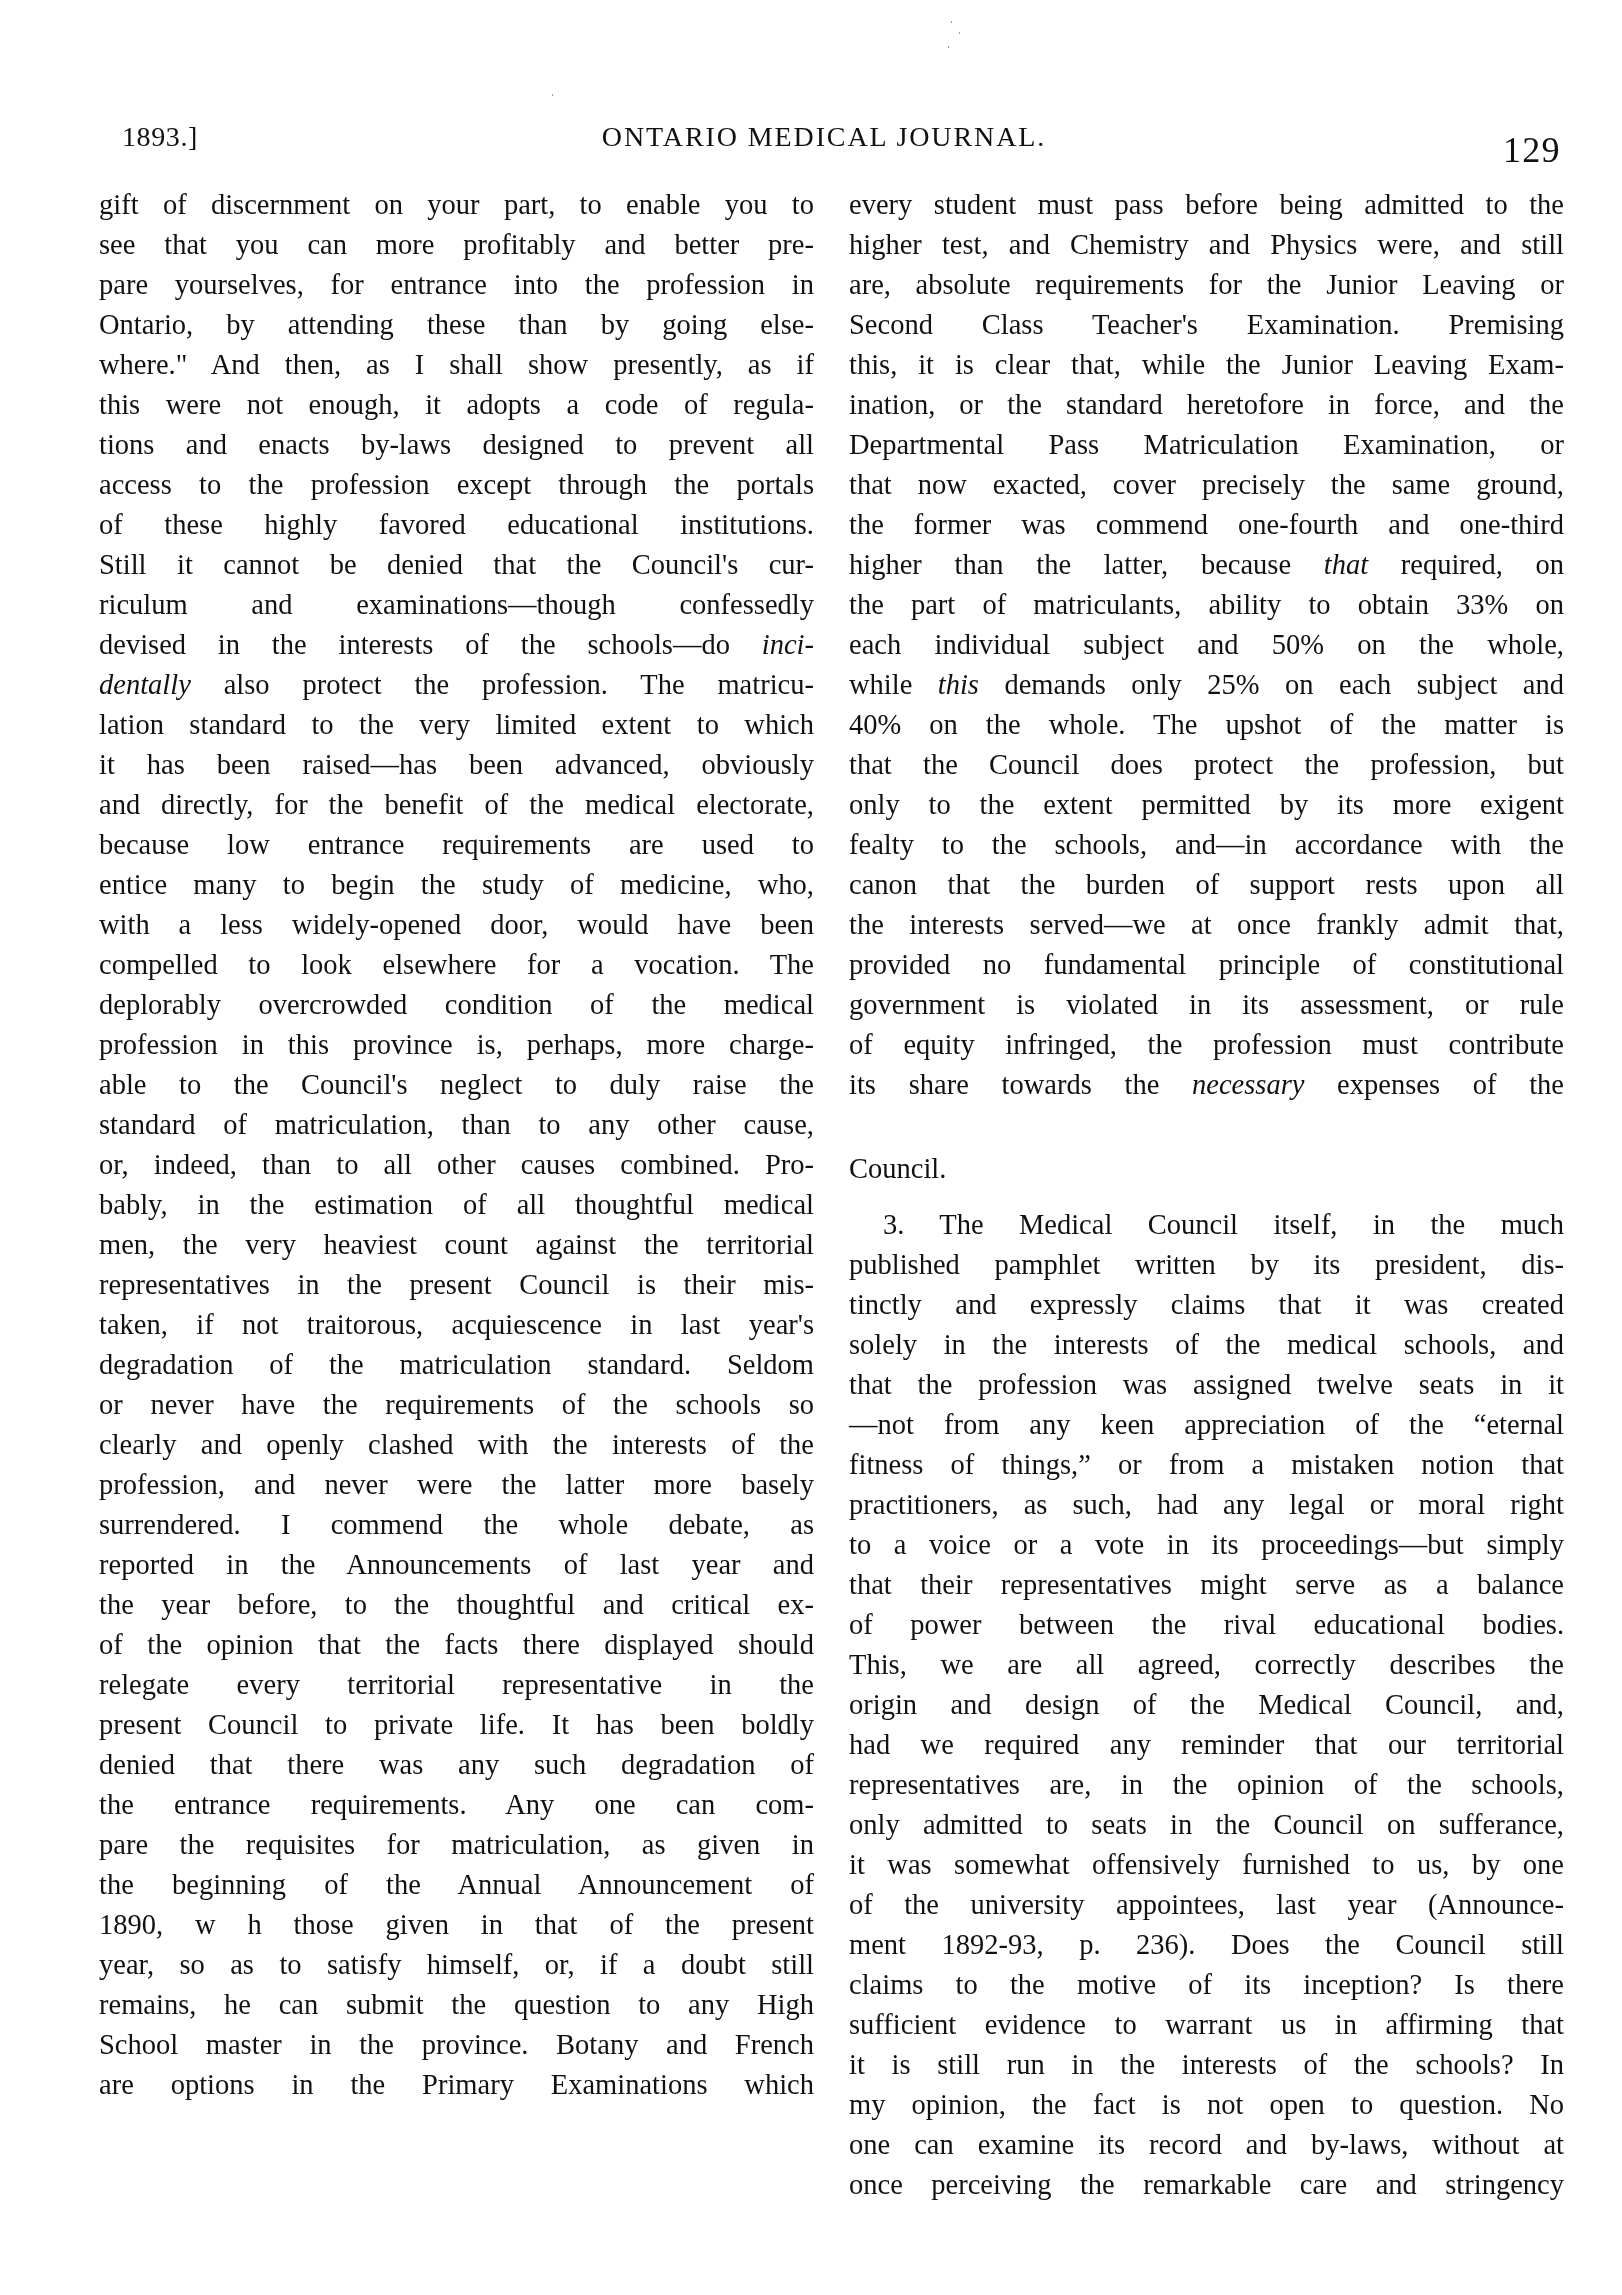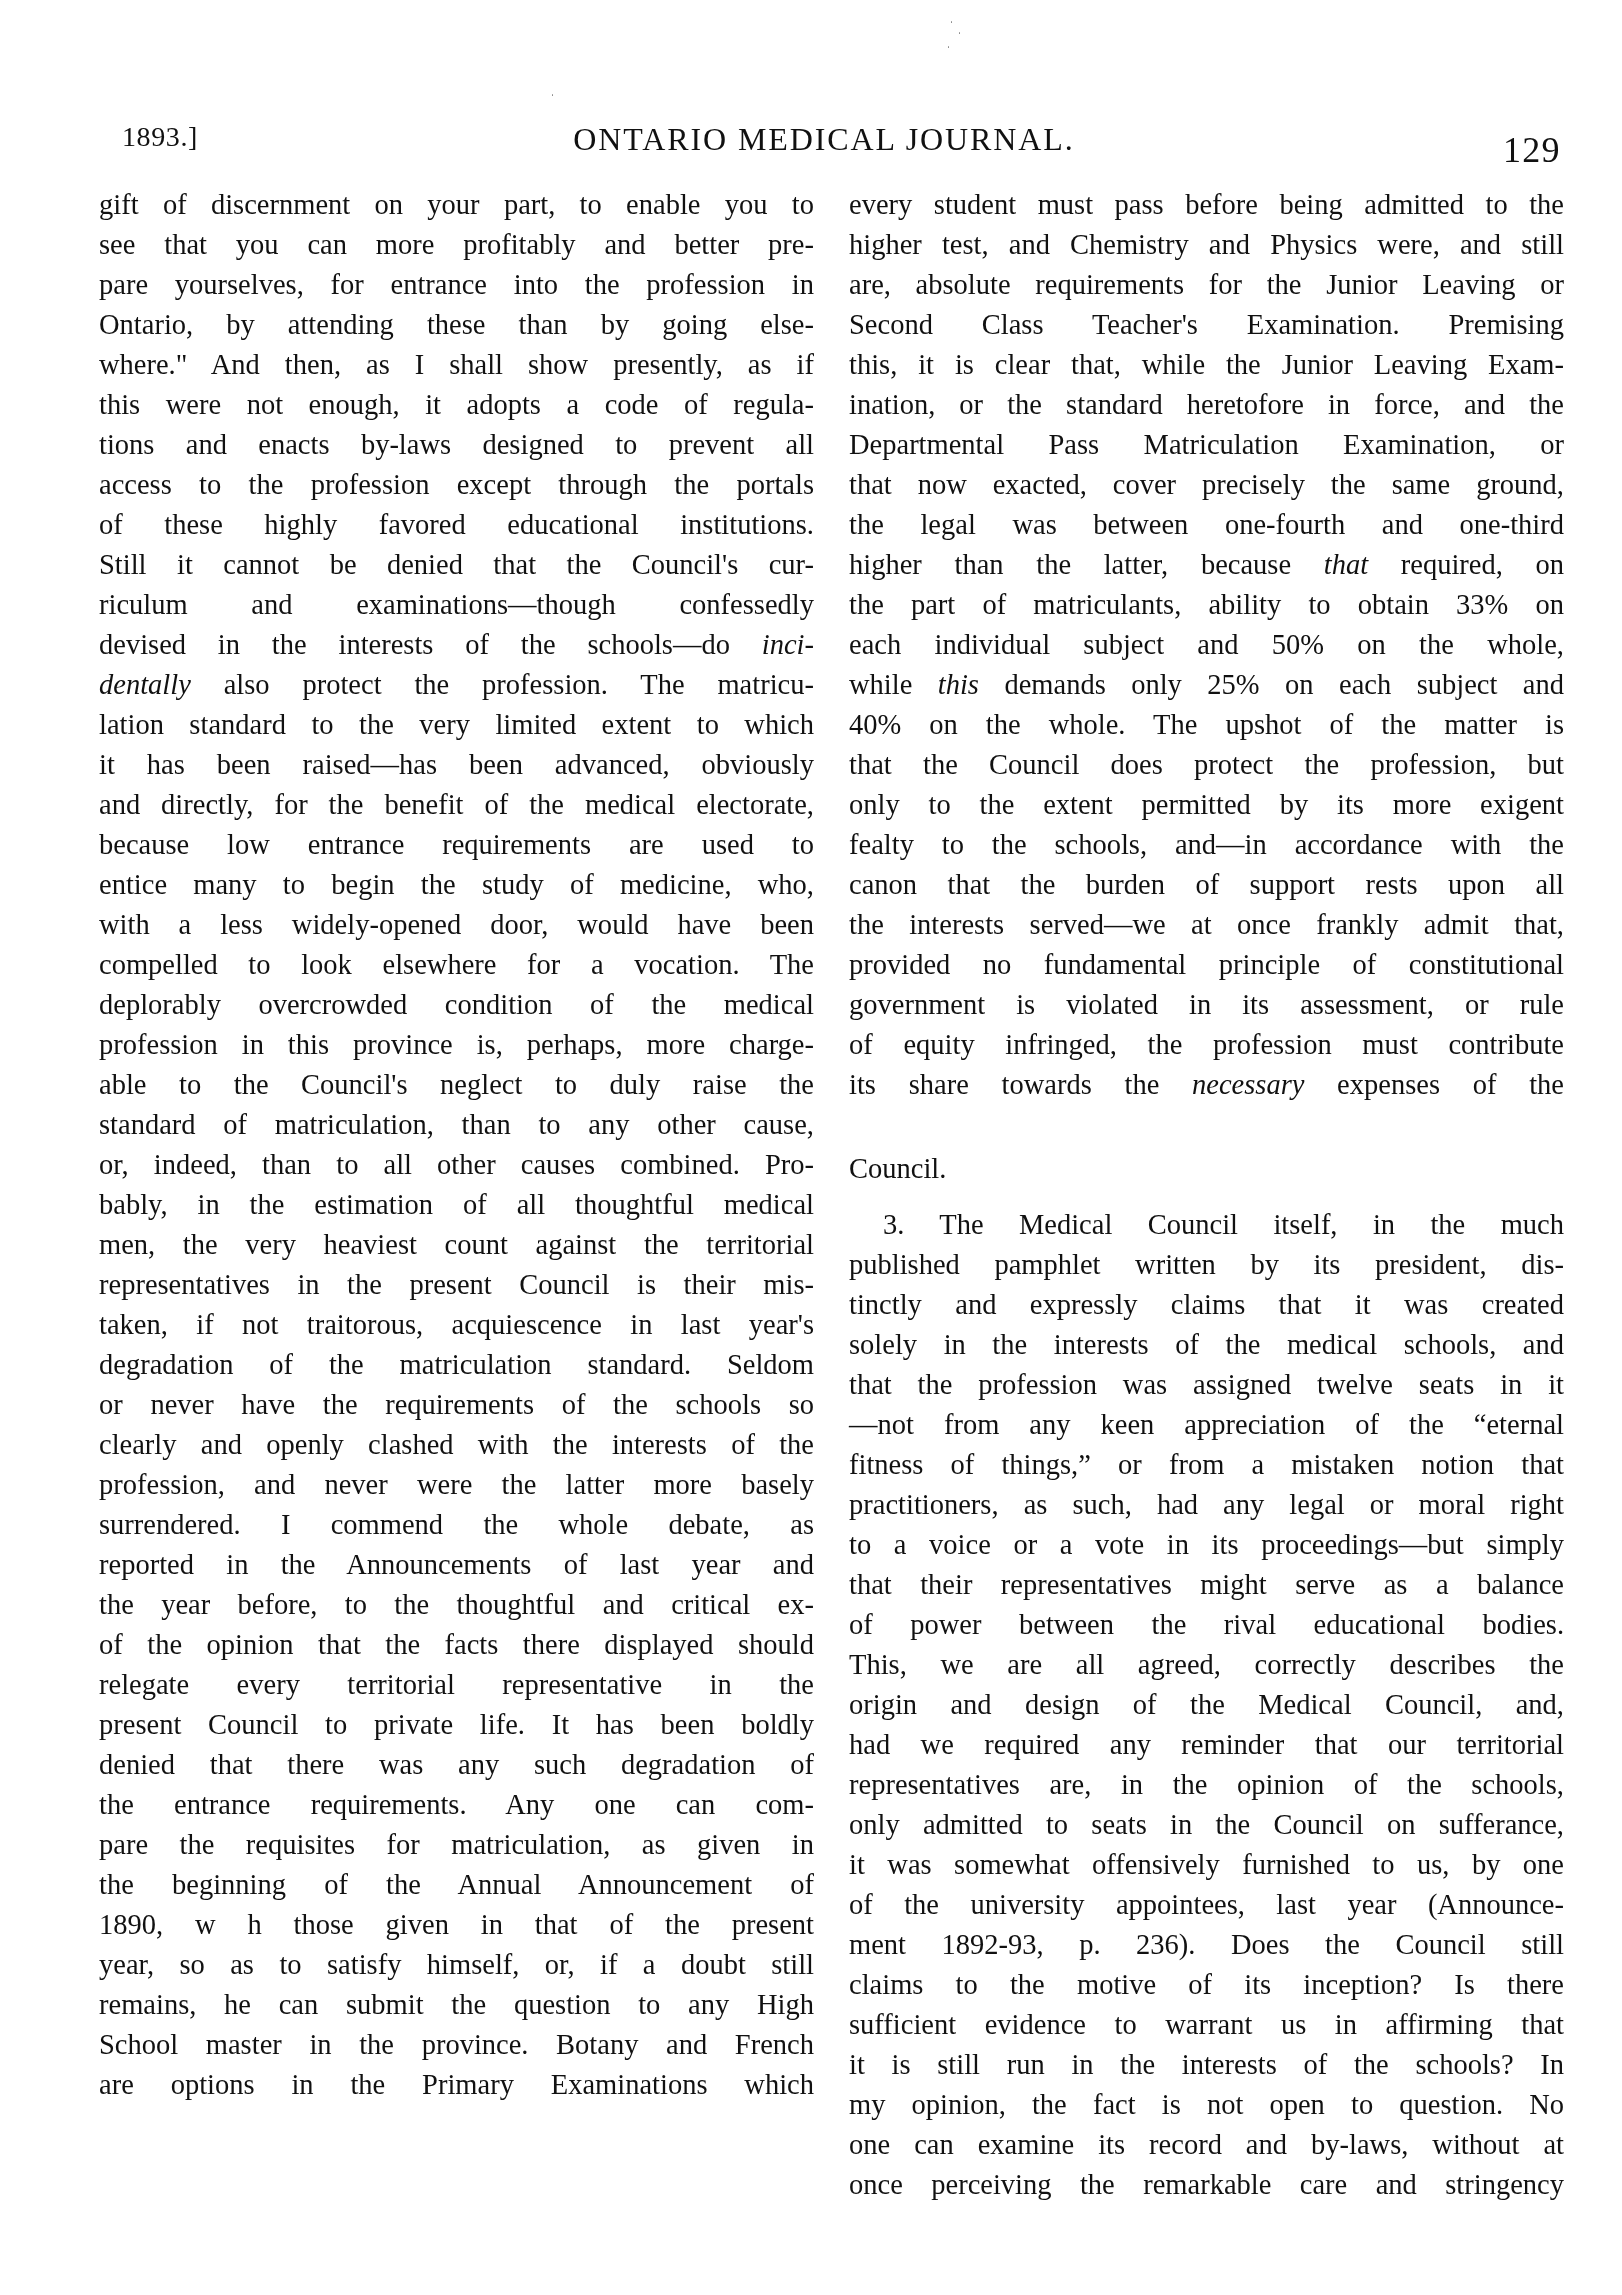--- a/index.html
+++ b/index.html
@@ -2,21 +2,21 @@
 <html style="font-size:10px"><head>
   <meta charset="utf-8">
   <style>
     html, body { margin: 0; padding: 0; background: #ffffff; }
     body { width: 1623px; height: 2295px; position: relative; overflow: hidden;
            font-family: "Liberation Serif", "DejaVu Serif", serif; color: #111111; }
     .page { position: absolute; left: 0; top: 8px; width: 1623px; height: 2295px; }
     .running-head { position: absolute; top: 113px; left: 0; width: 1623px; height: 38px; }
     .rh-year { position: absolute; left: 122px; top: 0; font-size: 28px; letter-spacing: 0.6px; }
     .rh-title { position: absolute; left: 0; width: 1623px; top: 0; text-align: center;
-                font-size: 32px; letter-spacing: 1.9px; padding-left: 25px; box-sizing: border-box; }
+                font-size: 28px; letter-spacing: 1.9px; padding-left: 25px; box-sizing: border-box; }
     .rh-page { position: absolute; left: 1503px; top: 7.6px; font-size: 36px; letter-spacing: 1.3px; }
     .column { position: absolute; top: 177px; }
     .col-left { left: 99px; width: 715px; }
     .col-right { left: 849px; width: 715px; }
     .line { display: block; height: 40px; line-height: 40px; font-size: 28.5px;
             text-align: justify; text-align-last: justify; white-space: nowrap; overflow: visible; }
     .line.last { text-align-last: left; margin-top: 44px; }
     .line.indent { padding-left: 34px; }
     .line.para-start { margin-top: 16px; }
     .line .it { font-style: italic; }
@@ -90,21 +90,21 @@
     </div>
   <div class="column col-right">
       <div class="line">every student must pass before being admitted to the</div>
       <div class="line">higher test, and Chemistry and Physics were, and still</div>
       <div class="line">are, absolute requirements for the Junior Leaving or</div>
       <div class="line">Second Class Teacher's Examination.  Premising</div>
       <div class="line">this, it is clear that, while the Junior Leaving Exam-</div>
       <div class="line">ination, or the standard heretofore in force, and the</div>
       <div class="line">Departmental Pass Matriculation Examination, or</div>
       <div class="line">that now exacted, cover precisely the same ground,</div>
-      <div class="line">the legal was between one-fourth and one-third</div>
+      <div class="line">the former was commend one-fourth and one-third</div>
       <div class="line">higher than the latter, because <span class="it">that</span> required, on</div>
       <div class="line">the part of matriculants, ability to obtain 33% on</div>
       <div class="line">each individual subject and 50% on the whole,</div>
       <div class="line">while <span class="it">this</span> demands only 25% on each subject and</div>
       <div class="line">40% on the whole.  The upshot of the matter is</div>
       <div class="line">that the Council does protect the profession, but</div>
       <div class="line">only to the extent permitted by its more exigent</div>
       <div class="line">fealty to the schools, and—in accordance with the</div>
       <div class="line">canon that the burden of support rests upon all</div>
       <div class="line">the interests served—we at once frankly admit that,</div>

